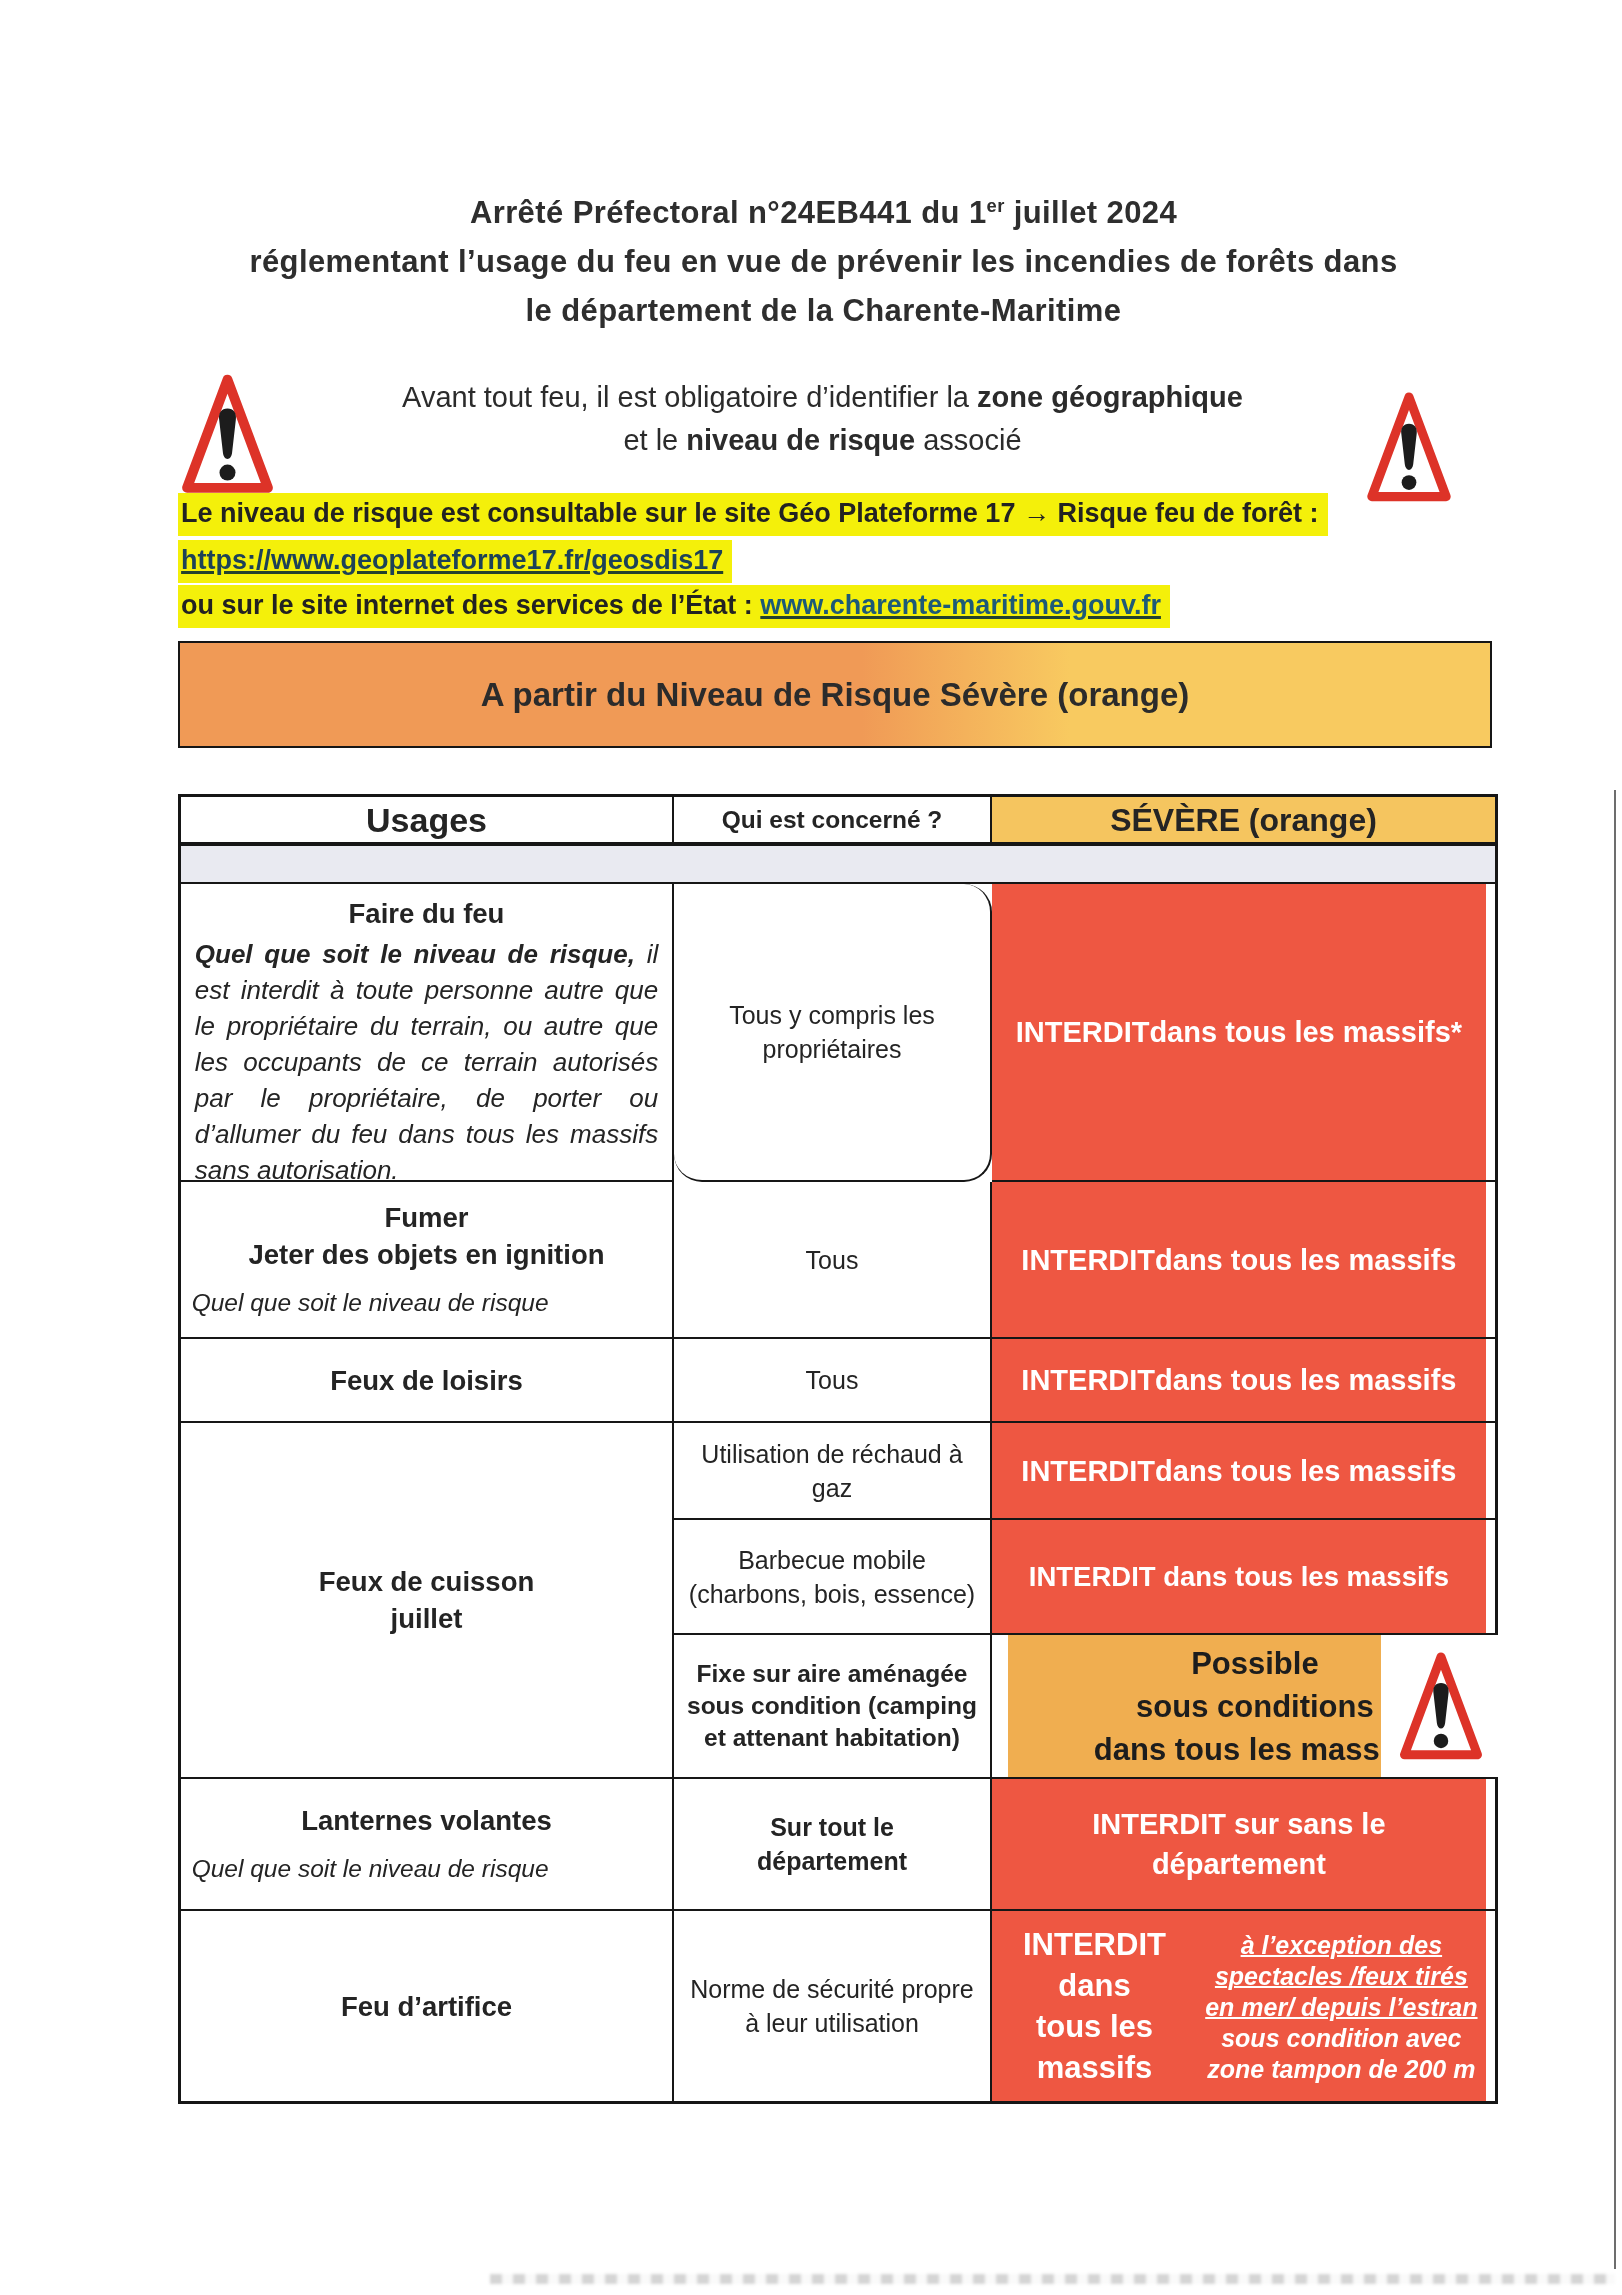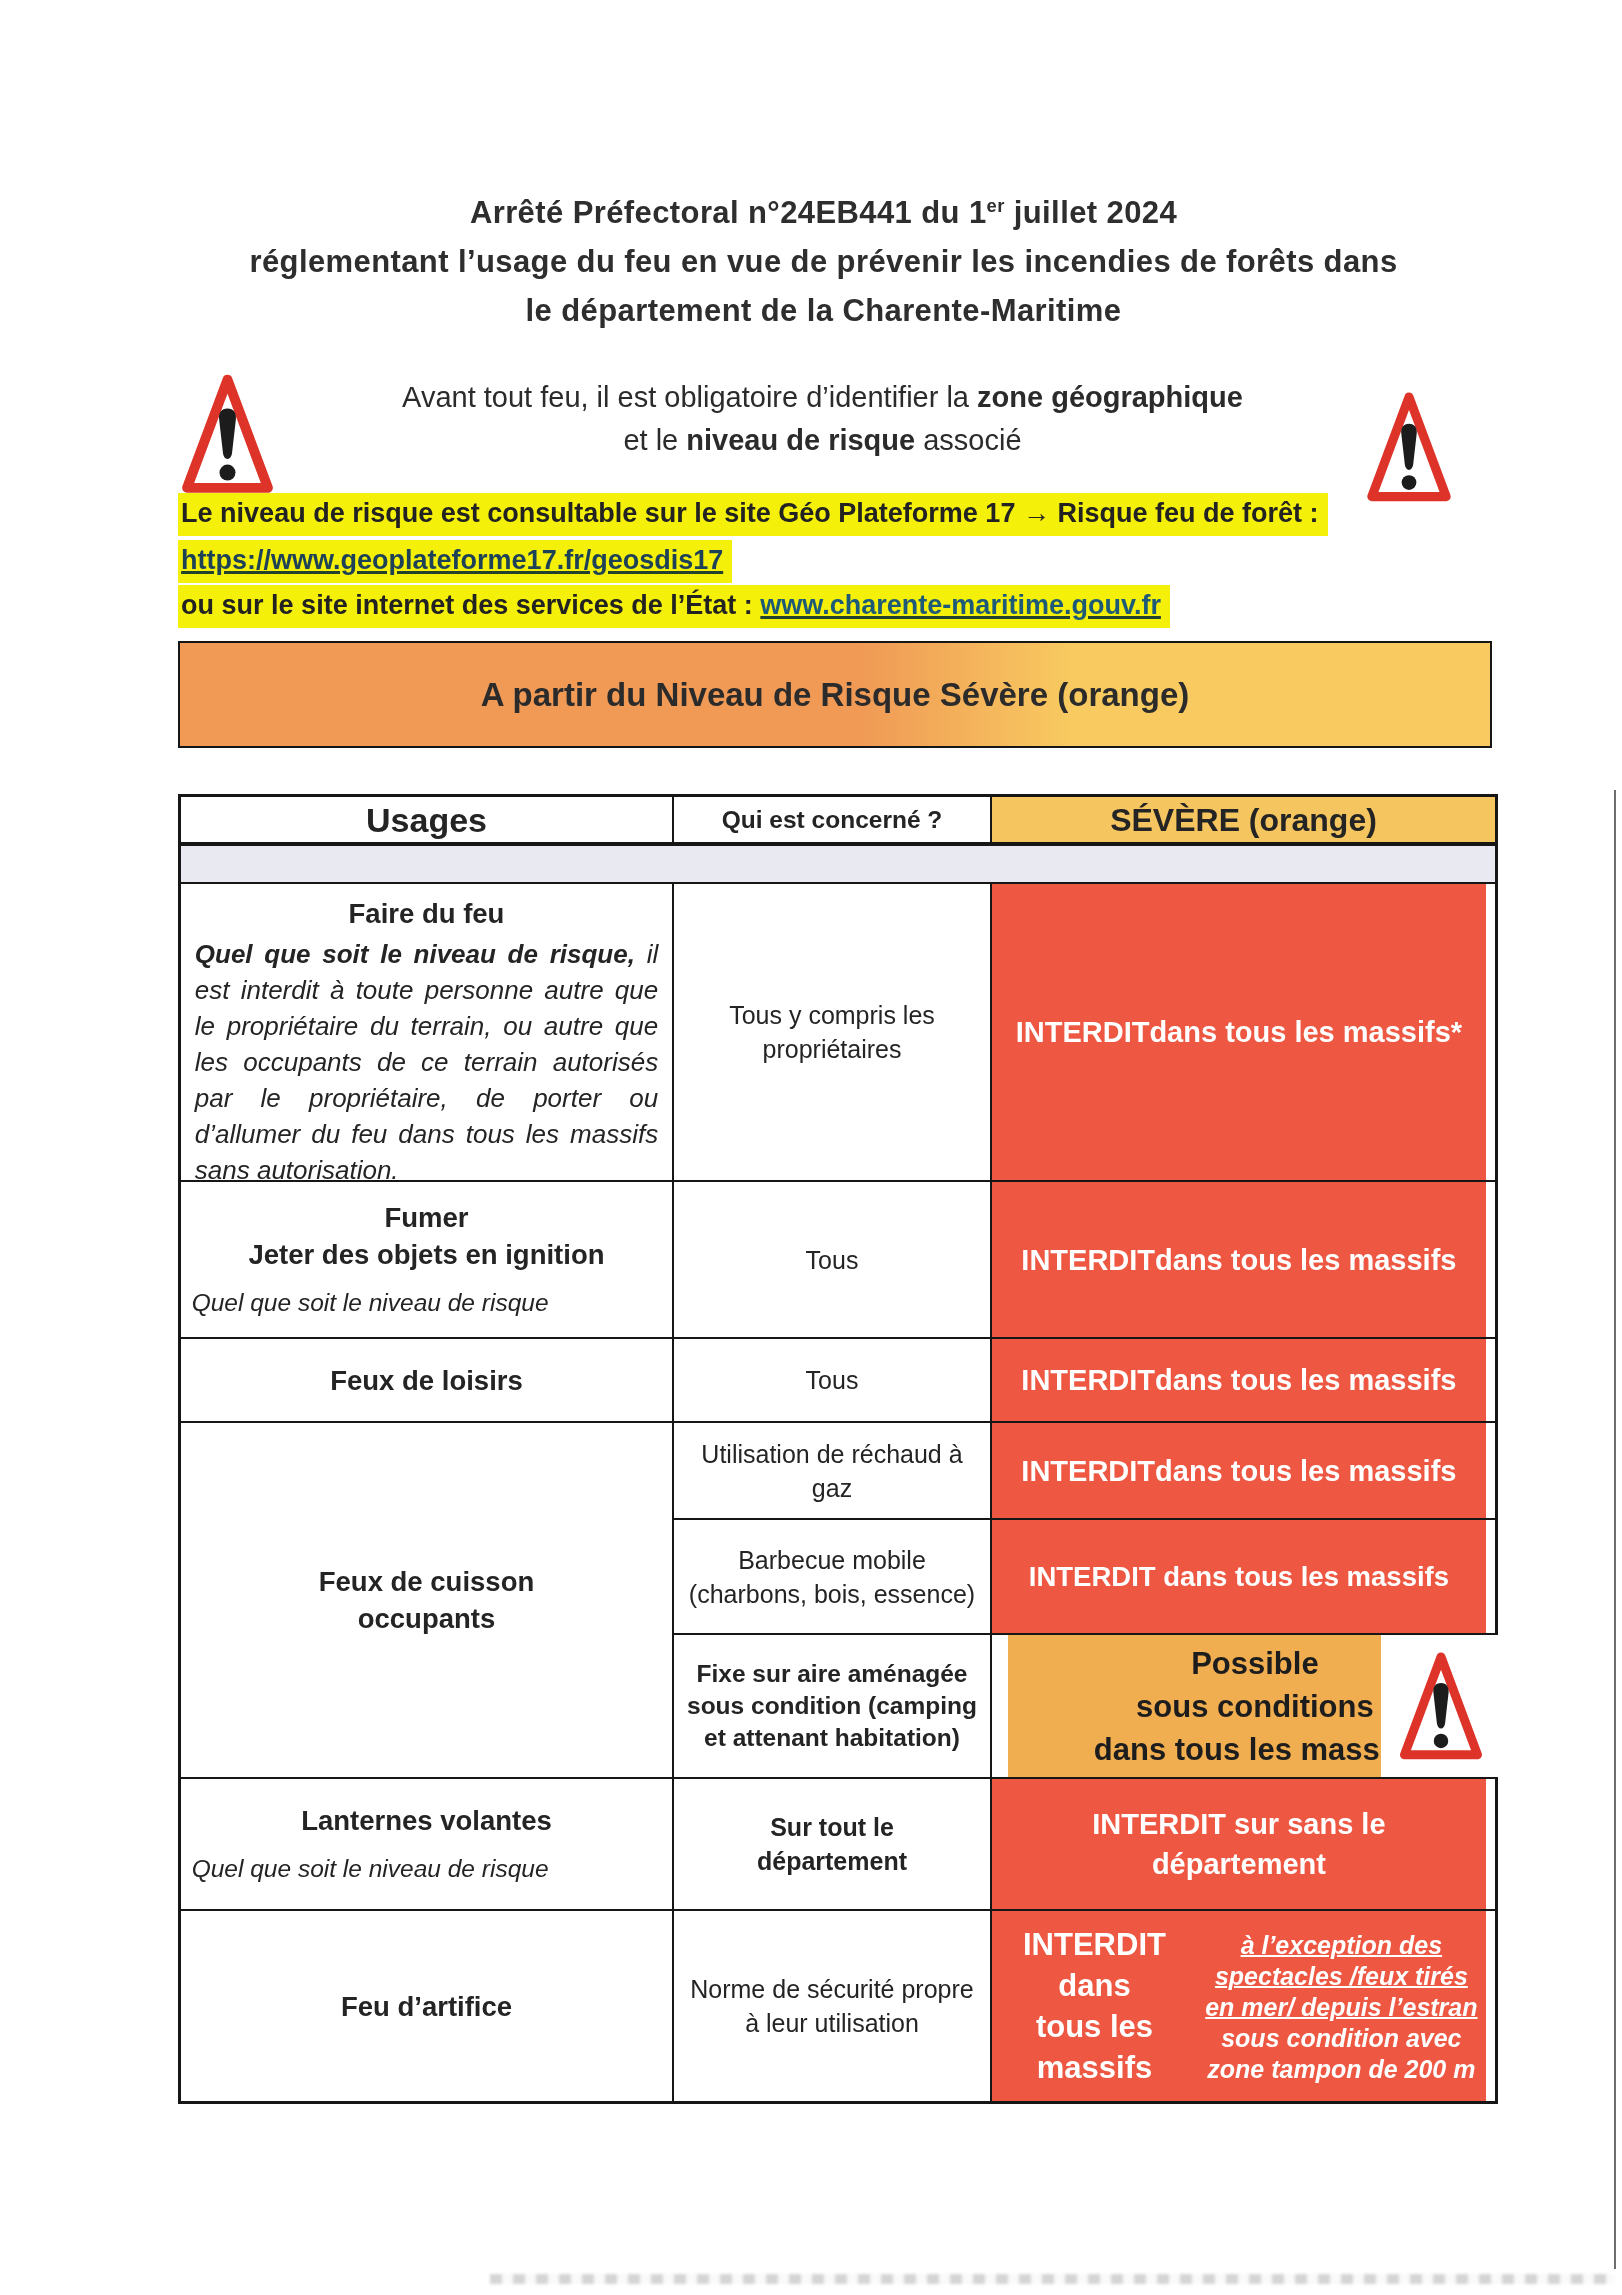--- a/index.html
+++ b/index.html
@@ -114,21 +114,21 @@
     <div class="cell hdr hdr-usages" style="grid-row:1;grid-column:1;border-bottom-width:4.6px;">Usages</div>
     <div class="cell hdr hdr-concerned" style="grid-row:1;grid-column:2;border-bottom-width:4.6px;">Qui est concerné ?</div>
     <div class="cell hdr hdr-severe lastcol" style="grid-row:1;grid-column:3;border-bottom-width:4.6px;">SÉVÈRE (orange)</div>
 
     <div class="cell grayrow" style="grid-row:2;"></div>
 
     <div class="cell descwrap" style="grid-row:3;grid-column:1;">
       <div class="cell-title">Faire du feu</div>
       <div class="desc"><b>Quel que soit le niveau de risque,</b><span> il est interdit à toute personne autre que le propriétaire du terrain, ou autre que les occupants de ce terrain autorisés par le propriétaire, de porter ou d’allumer du feu dans tous les massifs sans autorisation.</span></div>
     </div>
-    <div class="cell" style="grid-row:3;grid-column:2;">Tous y compris les propriétaires</div>
+    <div class="cell" style="grid-row:3;grid-column:2;border-radius:28px;">Tous y compris les propriétaires</div>
     <div class="cell statcell lastcol" style="grid-row:3;grid-column:3;">
       <div class="redbox">
         <div>INTERDIT</div>
         <div>dans tous les massifs*</div>
       </div>
     </div>
 
     <div class="cell" style="grid-row:4;grid-column:1;">
       <div class="cell-title">Fumer</div>
       <div class="cell-title">Jeter des objets en ignition</div>
@@ -148,21 +148,21 @@
     <div class="cell" style="grid-row:5;grid-column:2;">Tous</div>
     <div class="cell statcell lastcol" style="grid-row:5;grid-column:3;">
       <div class="redbox">
         <div>INTERDIT</div>
         <div>dans tous les massifs</div>
       </div>
     </div>
 
     <div class="cell" style="grid-row:6 / span 3;grid-column:1;">
       <div class="cell-title">Feux de cuisson</div>
-      <div class="cell-title">occupants</div>
+      <div class="cell-title">juillet</div>
     </div>
 
     <div class="cell" style="grid-row:6;grid-column:2;padding:0 7.7px;">Utilisation de réchaud à gaz</div>
     <div class="cell statcell lastcol" style="grid-row:6;grid-column:3;">
       <div class="redbox">
         <div>INTERDIT</div>
         <div>dans tous les massifs</div>
       </div>
     </div>
 

